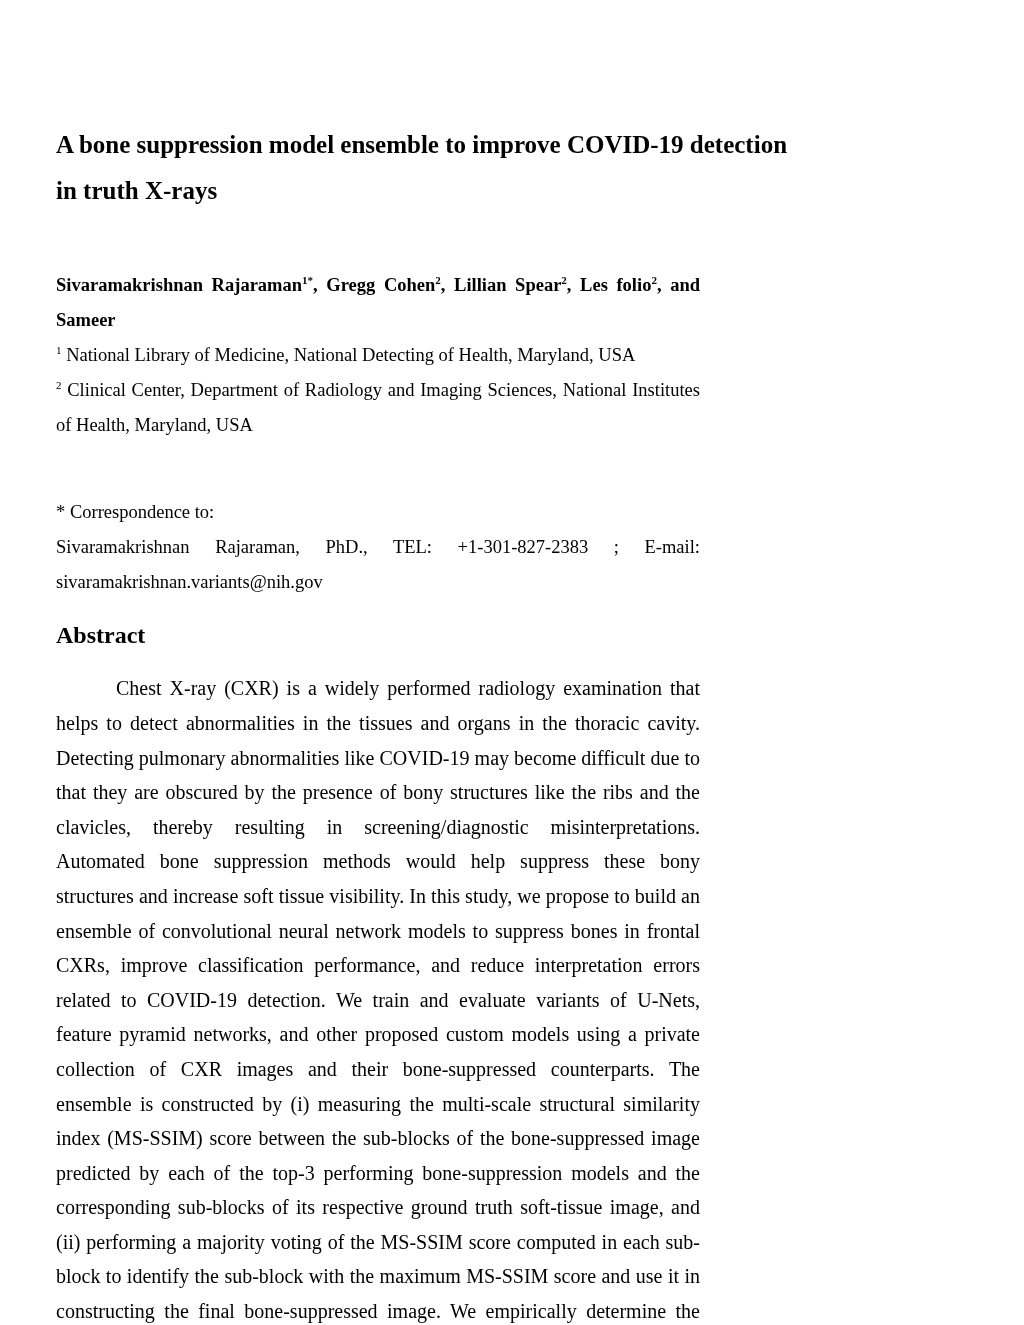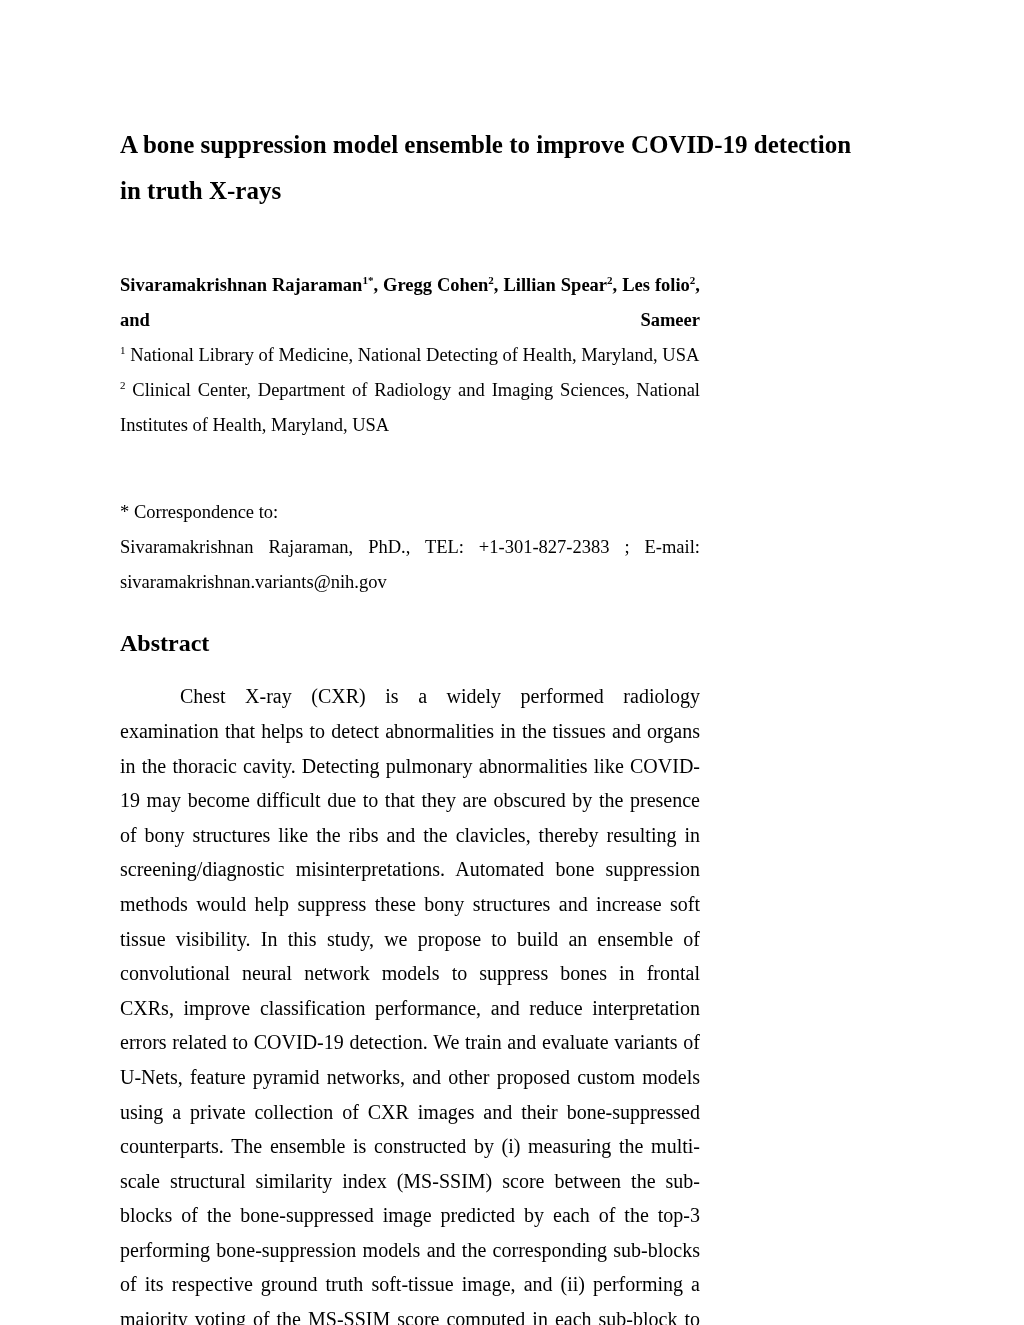--- a/index.html
+++ b/index.html
@@ -11,21 +11,21 @@
   body {
     width: 1024px;
     height: 1325px;
     font-family: "Liberation Serif", "DejaVu Serif", serif;
     overflow: hidden;
   }
   .page {
     box-sizing: border-box;
     width: 820px;
     height: 1325px;
-    padding: 122px 120px 0 120px;
+    padding: 122px 120px 0 56px;
   }
   .title {
     font-size: 25px;
     font-weight: bold;
     line-height: 46px;
   }
   .title-line {
     white-space: nowrap;
   }
   .authors {
@@ -51,21 +51,21 @@
   .correspondence {
     margin-top: 52px;
     font-size: 18.5px;
     line-height: 34.8px;
   }
   .corr-contact {
     text-align: justify;
     text-align-last: justify;
   }
   .abstract-heading {
-    margin-top: 24px;
+    margin-top: 16px;
     font-size: 24px;
     font-weight: bold;
     line-height: 40px;
   }
   .abstract-body {
     margin-top: 16px;
     font-size: 20px;
     line-height: 34.6px;
     text-align: justify;
     text-align-last: justify;

